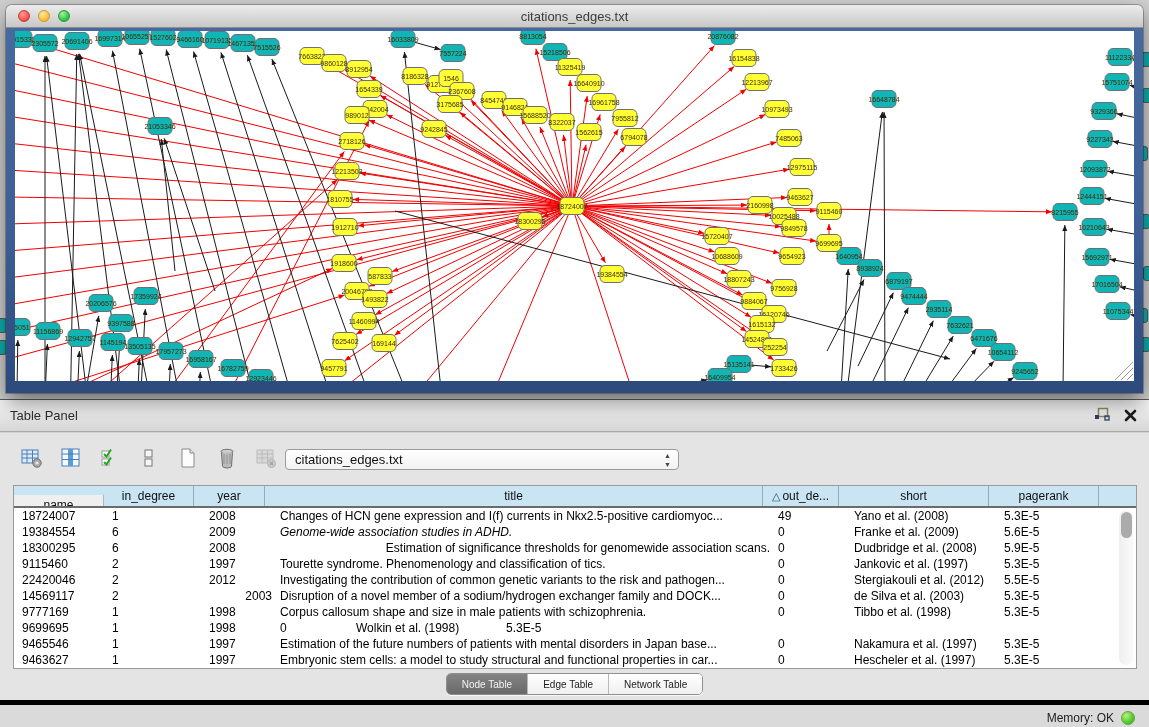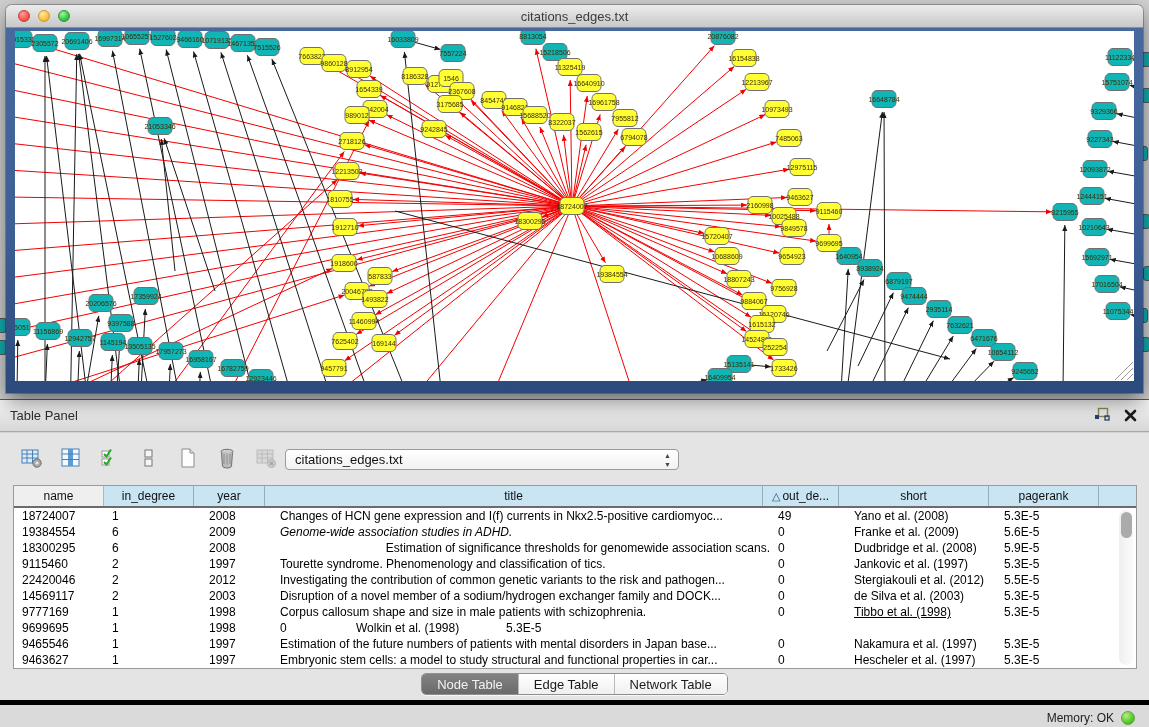--- a/index.html
+++ b/index.html
@@ -76,21 +76,21 @@
   .trow { display: flex; height: 16px; }
   .td { font-size: 12px; color: #000; line-height: 16px; padding-left: 8px;
         overflow: hidden; white-space: nowrap; flex: 0 0 auto; }
   .vscroll { position: absolute; top: 24px; right: 3px; bottom: 3px; width: 14px;
              background: linear-gradient(90deg,#efefef,#fafafa); border-radius: 7px; }
   .vthumb { position: absolute; top: 2px; left: 1.5px; width: 11px; height: 26px; background: #ababab; border-radius: 6px; }
   
   .tabs { position: absolute; left: 0; right: 0; top: 240px; display: flex; justify-content: center; }
   .tabset { display: inline-flex; border: 1px solid #8f8f8f; border-radius: 5px; overflow: hidden;
             background: #fff; height: 22px; box-shadow: 0 1px 0 rgba(255,255,255,.7); }
-  .tab { font-size: 13px; line-height: 21px; padding: 0 15px; color: #1a1a1a;
+  .tab { font-size: 10px; line-height: 21px; padding: 0 15px; color: #1a1a1a;
          background: linear-gradient(#ffffff,#f0f0f0); border-right: 1px solid #b9b9b9; cursor: default; }
   .tab:last-child { border-right: none; }
   .tab.selected { background: linear-gradient(#838383,#6a6a6a); color: #f3f3f3; }
   
   .statusbar { position: absolute; bottom: 0; left: 0; width: 1149px; height: 27px; background: #dadada; border-top: 5px solid #000000; z-index: 6;}
   .status-right { position: absolute; right: 14px; top: 6px; display: flex; align-items: center; gap: 7px; }
   .status-right .mem { font-size: 12px; color: #222; }
   .mem-dot { width: 14px; height: 14px; border-radius: 50%;
              background: radial-gradient(circle at 35% 30%, #b8f07e, #53c92f 60%, #33a81c);
              border: 1px solid #64a33c; }
@@ -792,21 +792,21 @@
         <span class="fx-label">f(x)</span>
       </span>
     </div>
   <div class="combo">
     <span>citations_edges.txt</span>
     <span class="arrows">▲<br>▼</span>
   </div>
 
   <div class="dtable">
     <div class="thead" id="thead">
-        <div class="th gray" style="width: 90px;">name</div>
+        <div class="th gray" style="width: 90px; margin-top: 9px;">name</div>
         <div class="th" style="width: 90px;">in_degree</div>
         <div class="th" style="width: 71px;">year</div>
         <div class="th" style="width: 498px;">title</div>
         <div class="th" style="width: 76px; text-align: center;"><span class="sort-tri">△</span>out_de...</div>
         <div class="th" style="width: 150px;">short</div>
         <div class="th" style="width: 110px;">pagerank</div>
       </div>
     <div id="tbody">
         <div class="trow">
           <div class="td" style="width: 90px;">18724007</div>
@@ -849,33 +849,33 @@
           <div class="td" style="width: 97px;">2</div>
           <div class="td" style="width: 71px;">2012</div>
           <div class="td" style="width: 498px;">Investigating the contribution of common genetic variants to the risk and pathogen...</div>
           <div class="td" style="width: 76px;">0</div>
           <div class="td" style="width: 150px;">Stergiakouli et al. (2012)</div>
           <div class="td" style="width: 110px;">5.5E-5</div>
         </div>
         <div class="trow">
           <div class="td" style="width: 90px;">14569117</div>
           <div class="td" style="width: 97px;">2</div>
-          <div class="td" style="width: 71px;">2003</div>
+          <div class="td" style="width: 71px; text-align: right;">2003</div>
           <div class="td" style="width: 498px;">Disruption of a novel member of a sodium/hydrogen exchanger family and DOCK...</div>
           <div class="td" style="width: 76px;">0</div>
           <div class="td" style="width: 150px;">de Silva et al. (2003)</div>
           <div class="td" style="width: 110px;">5.3E-5</div>
         </div>
         <div class="trow">
           <div class="td" style="width: 90px;">9777169</div>
           <div class="td" style="width: 97px;">1</div>
           <div class="td" style="width: 71px;">1998</div>
           <div class="td" style="width: 498px;">Corpus callosum shape and size in male patients with schizophrenia.</div>
           <div class="td" style="width: 76px;">0</div>
-          <div class="td" style="width: 150px; text-decoration: underline;">Tibbo et al. (1998)</div>
+          <div class="td" style="width: 150px;">Tibbo et al. (1998)</div>
           <div class="td" style="width: 110px;">5.3E-5</div>
         </div>
         <div class="trow">
           <div class="td" style="width: 90px;">9699695</div>
           <div class="td" style="width: 97px;">1</div>
           <div class="td" style="width: 71px;">1998</div>
           <div class="td" style="width: 76px;">0</div>
           <div class="td" style="width: 150px;">Wolkin et al. (1998)</div>
           <div class="td" style="width: 110px;">5.3E-5</div>
         </div>

